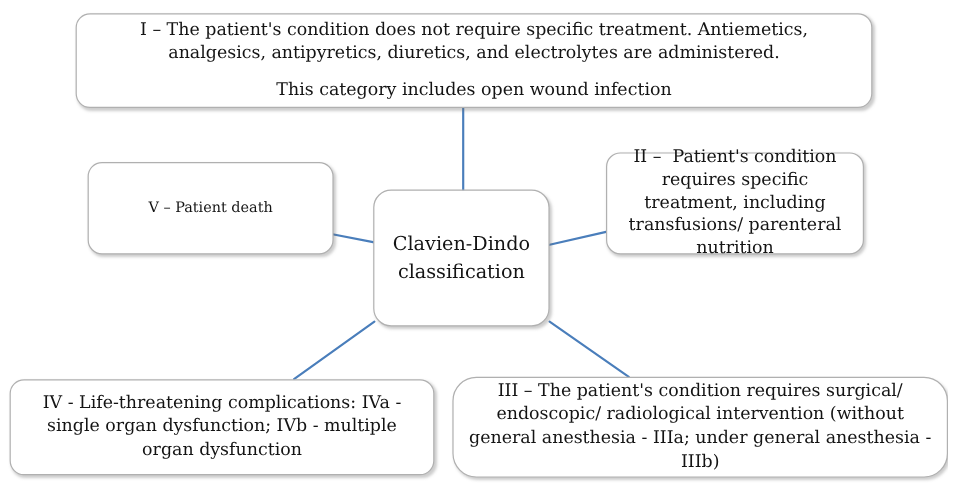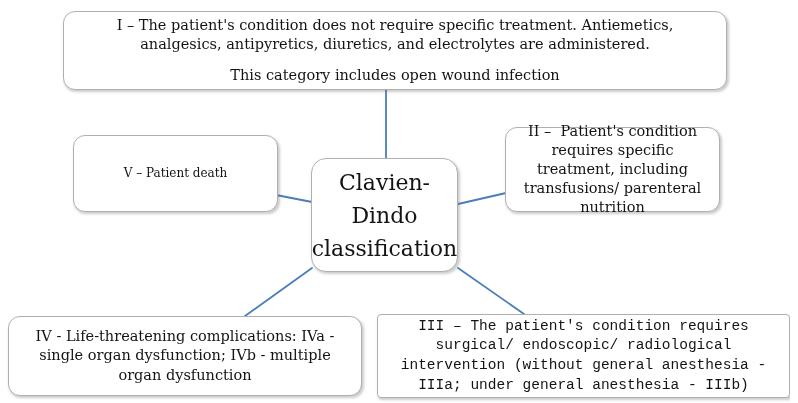--- a/index.html
+++ b/index.html
@@ -69,39 +69,38 @@
     width: 215px; height: 85px;
     border-radius: 12px;
     font-size: 14.5px;
     line-height: 1.32;
     padding: 0 5px;
   }
   #node-center {
     left: 311px; top: 158px;
     width: 147px; height: 114px;
     border-radius: 15px;
-    font-size: 22px;
+    font-size: 16px;
     line-height: 1.5;
     padding: 0 8px;
   }
   #node-grade-4 {
     left: 8px; top: 316px;
     width: 354px; height: 80px;
     border-radius: 12px;
     font-size: 14.5px;
     padding: 0 8px;
     align-items: center;
   }
   #node-grade-3 {
     left: 377px; top: 314px;
     width: 413px; height: 84px;
-    border-radius: 4px;
+    border-radius: 20px;
     font-size: 14.5px;
     padding: 0 10px;
-    font-family: Liberation Mono, monospace;
   }
 </style>
 </head>
 <body>
 
 <div class="canvas">
 
   <svg class="connectors" viewBox="0 0 798 403" xmlns="http://www.w3.org/2000/svg" aria-hidden="true">
     <line x1="386" y1="90" x2="386" y2="159"></line>
     <line x1="276" y1="195" x2="312" y2="202"></line>

